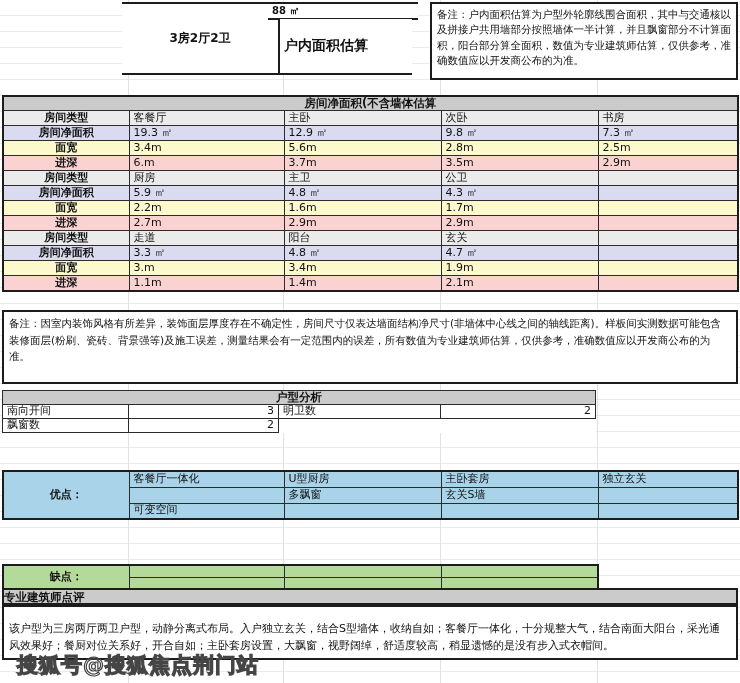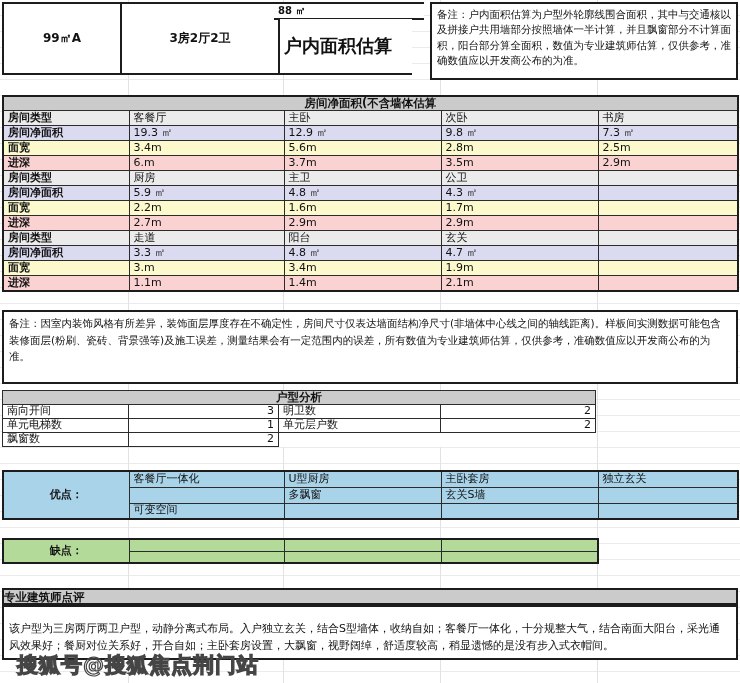--- a/index.html
+++ b/index.html
@@ -8,50 +8,50 @@
     position:relative; width:740px; height:683px; overflow:hidden;
     background:repeating-linear-gradient(to bottom,#ffffff 0px,#ffffff 15px,#ebebeb 15px,#ebebeb 16px);
     font-family:"DejaVu Sans","Liberation Sans",sans-serif; color:#121212;
   }
   .vline { position:absolute; top:0; bottom:0; width:1px; background:#e2e2e2; }
 
   
   .cellbox { position:absolute; background:#fff; border:2px solid #1c1c1c; display:flex; align-items:center; }
   #cell-area   { left:2px; top:2px; width:120px; height:73px; justify-content:center; font-weight:bold; font-size:12px; }
   #cell-layout { left:122px; top:2px; width:158px; height:73px; border-left:none; justify-content:center; font-weight:bold; font-size:12px; }
-  #cell-inner-val { left:274px; top:2px; width:150px; height:18px; border-left:none; border-right:none; font-weight:bold; font-size:10px; padding-left:4px; }
-  #cell-inner-lbl { left:280px; top:19px; width:132px; height:56px; border-left:none; border-top:none; border-right:none; font-weight:bold; font-size:18px; padding-left:4px; }
+  #cell-inner-val { left:268px; top:2px; width:150px; height:18px; border-left:none; border-right:none; font-weight:bold; font-size:10px; padding-left:4px; }
+  #cell-inner-lbl { left:280px; top:19px; width:132px; height:56px; border-left:none; border-top:none; border-right:none; font-weight:bold; font-size:14px; padding-left:4px; }
   #cell-remark { left:430px; top:2px; width:308px; height:78px; display:block; font-size:10.5px; line-height:1.46; padding:3px 4px 0 5px; }
 
   table { border-collapse:collapse; table-layout:fixed; position:absolute; background:#fff; }
   td { border:1px solid #2b2b2b; font-size:11px; height:15px; line-height:1.15;
        vertical-align:middle; padding:0 4px; overflow:hidden; white-space:nowrap; }
   .outer2 { border:2px solid #1c1c1c; }
   .title-row td { background:#cbcbcb; font-weight:bold; text-align:center; height:14px; font-size:11.5px; }
 
   #room-table { left:2px; top:95px; width:737px; }
-  #room-table .lbl { font-weight:bold; text-align:left; }
+  #room-table .lbl { font-weight:bold; text-align:center; }
   .r-type td  { background:#ebebeb; }
   .r-area td  { background:#dadaf0; }
   .r-width td { background:#fcfacd; }
   .r-depth td { background:#fad2d2; }
 
   #note-box, #review-comment { position:absolute; background:#fff; border:2px solid #1c1c1c; font-size:10.5px; line-height:1.58; }
   #note-box { left:2px; top:310px; width:736px; height:74px; padding:3px 6px 0 5px; }
 
   #analysis-table { left:2px; top:390px; width:593px;padding-left:32px; }
   #analysis-table td { height:14px; }
   #analysis-table .a-val { text-align:right; }
   #analysis-table .ghost { border:none; background:transparent; }
 
   #pros-table { left:2px; top:470px; width:737px; }
   #pros-table td { background:#a9d3e9; height:16px; }
   #pros-table .p-lbl { font-weight:bold; text-align:center; }
 
-  #cons-table { left:2px; top:538px; width:594px; }
+  #cons-table { left:2px; top:564px; width:594px; }
   #cons-table td { background:#b4da9a; height:12px; }
   #cons-table .p-lbl { font-weight:bold; text-align:center; }
 
   #review-title { position:absolute; left:2px; top:588px; width:736px; height:17px; background:#cbcbcb;
     border:2px solid #1c1c1c; font-weight:bold; font-size:11.5px; text-align:left; line-height:14px; }
   #review-comment { left:2px; top:605px; width:736px; height:55px; padding:13px 6px 10px 5px; font-size:11px; }
 
   #watermark { position:absolute; left:17px; top:651px; z-index:10;
     font-size:21px; font-weight:bold; letter-spacing:1px;
     color:#4a4a4a; -webkit-text-fill-color:rgba(255,255,255,0.12); -webkit-text-stroke:1.2px #454545; }
@@ -59,21 +59,20 @@
 </head>
 <body>
 
 <div id="page">
 
   <div class="vline" style="left:128px"></div>
   <div class="vline" style="left:283px"></div>
   <div class="vline" style="left:440px"></div>
   <div class="vline" style="left:597px"></div>
 
-  <div class="cellbox" id="cell-area">99㎡A</div>
   <div class="cellbox" id="cell-layout">3房2厅2卫</div>
   <div class="cellbox" id="cell-inner-val">88 ㎡</div>
   <div class="cellbox" id="cell-inner-lbl">户内面积估算</div>
   <div class="cellbox" id="cell-remark">备注：户内面积估算为户型外轮廓线围合面积，其中与交通核以及拼接户共用墙部分按照墙体一半计算，并且飘窗部分不计算面积，阳台部分算全面积，数值为专业建筑师估算，仅供参考，准确数值应以开发商公布的为准。</div>
 
   <table id="room-table" class="outer2">
     <colgroup>
         <col style="width:126px">
         <col style="width:155px">
         <col style="width:157px">
@@ -187,26 +186,20 @@
         <tr class="title-row">
           <td colspan="4">户型分析</td>
         </tr>
     <tr>
       <td>南向开间</td>
       <td class="a-val">3</td>
       <td>明卫数</td>
       <td class="a-val">2</td>
     </tr>
     <tr>
-      <td>单元电梯数</td>
-      <td class="a-val">1</td>
-      <td>单元层户数</td>
-      <td class="a-val">2</td>
-    </tr>
-    <tr>
       <td>飘窗数</td>
       <td class="a-val">2</td>
       <td class="ghost"></td>
       <td class="ghost"></td>
     </tr>
   </tbody>
     </table>
 
   <table id="pros-table" class="outer2">
     <colgroup>

